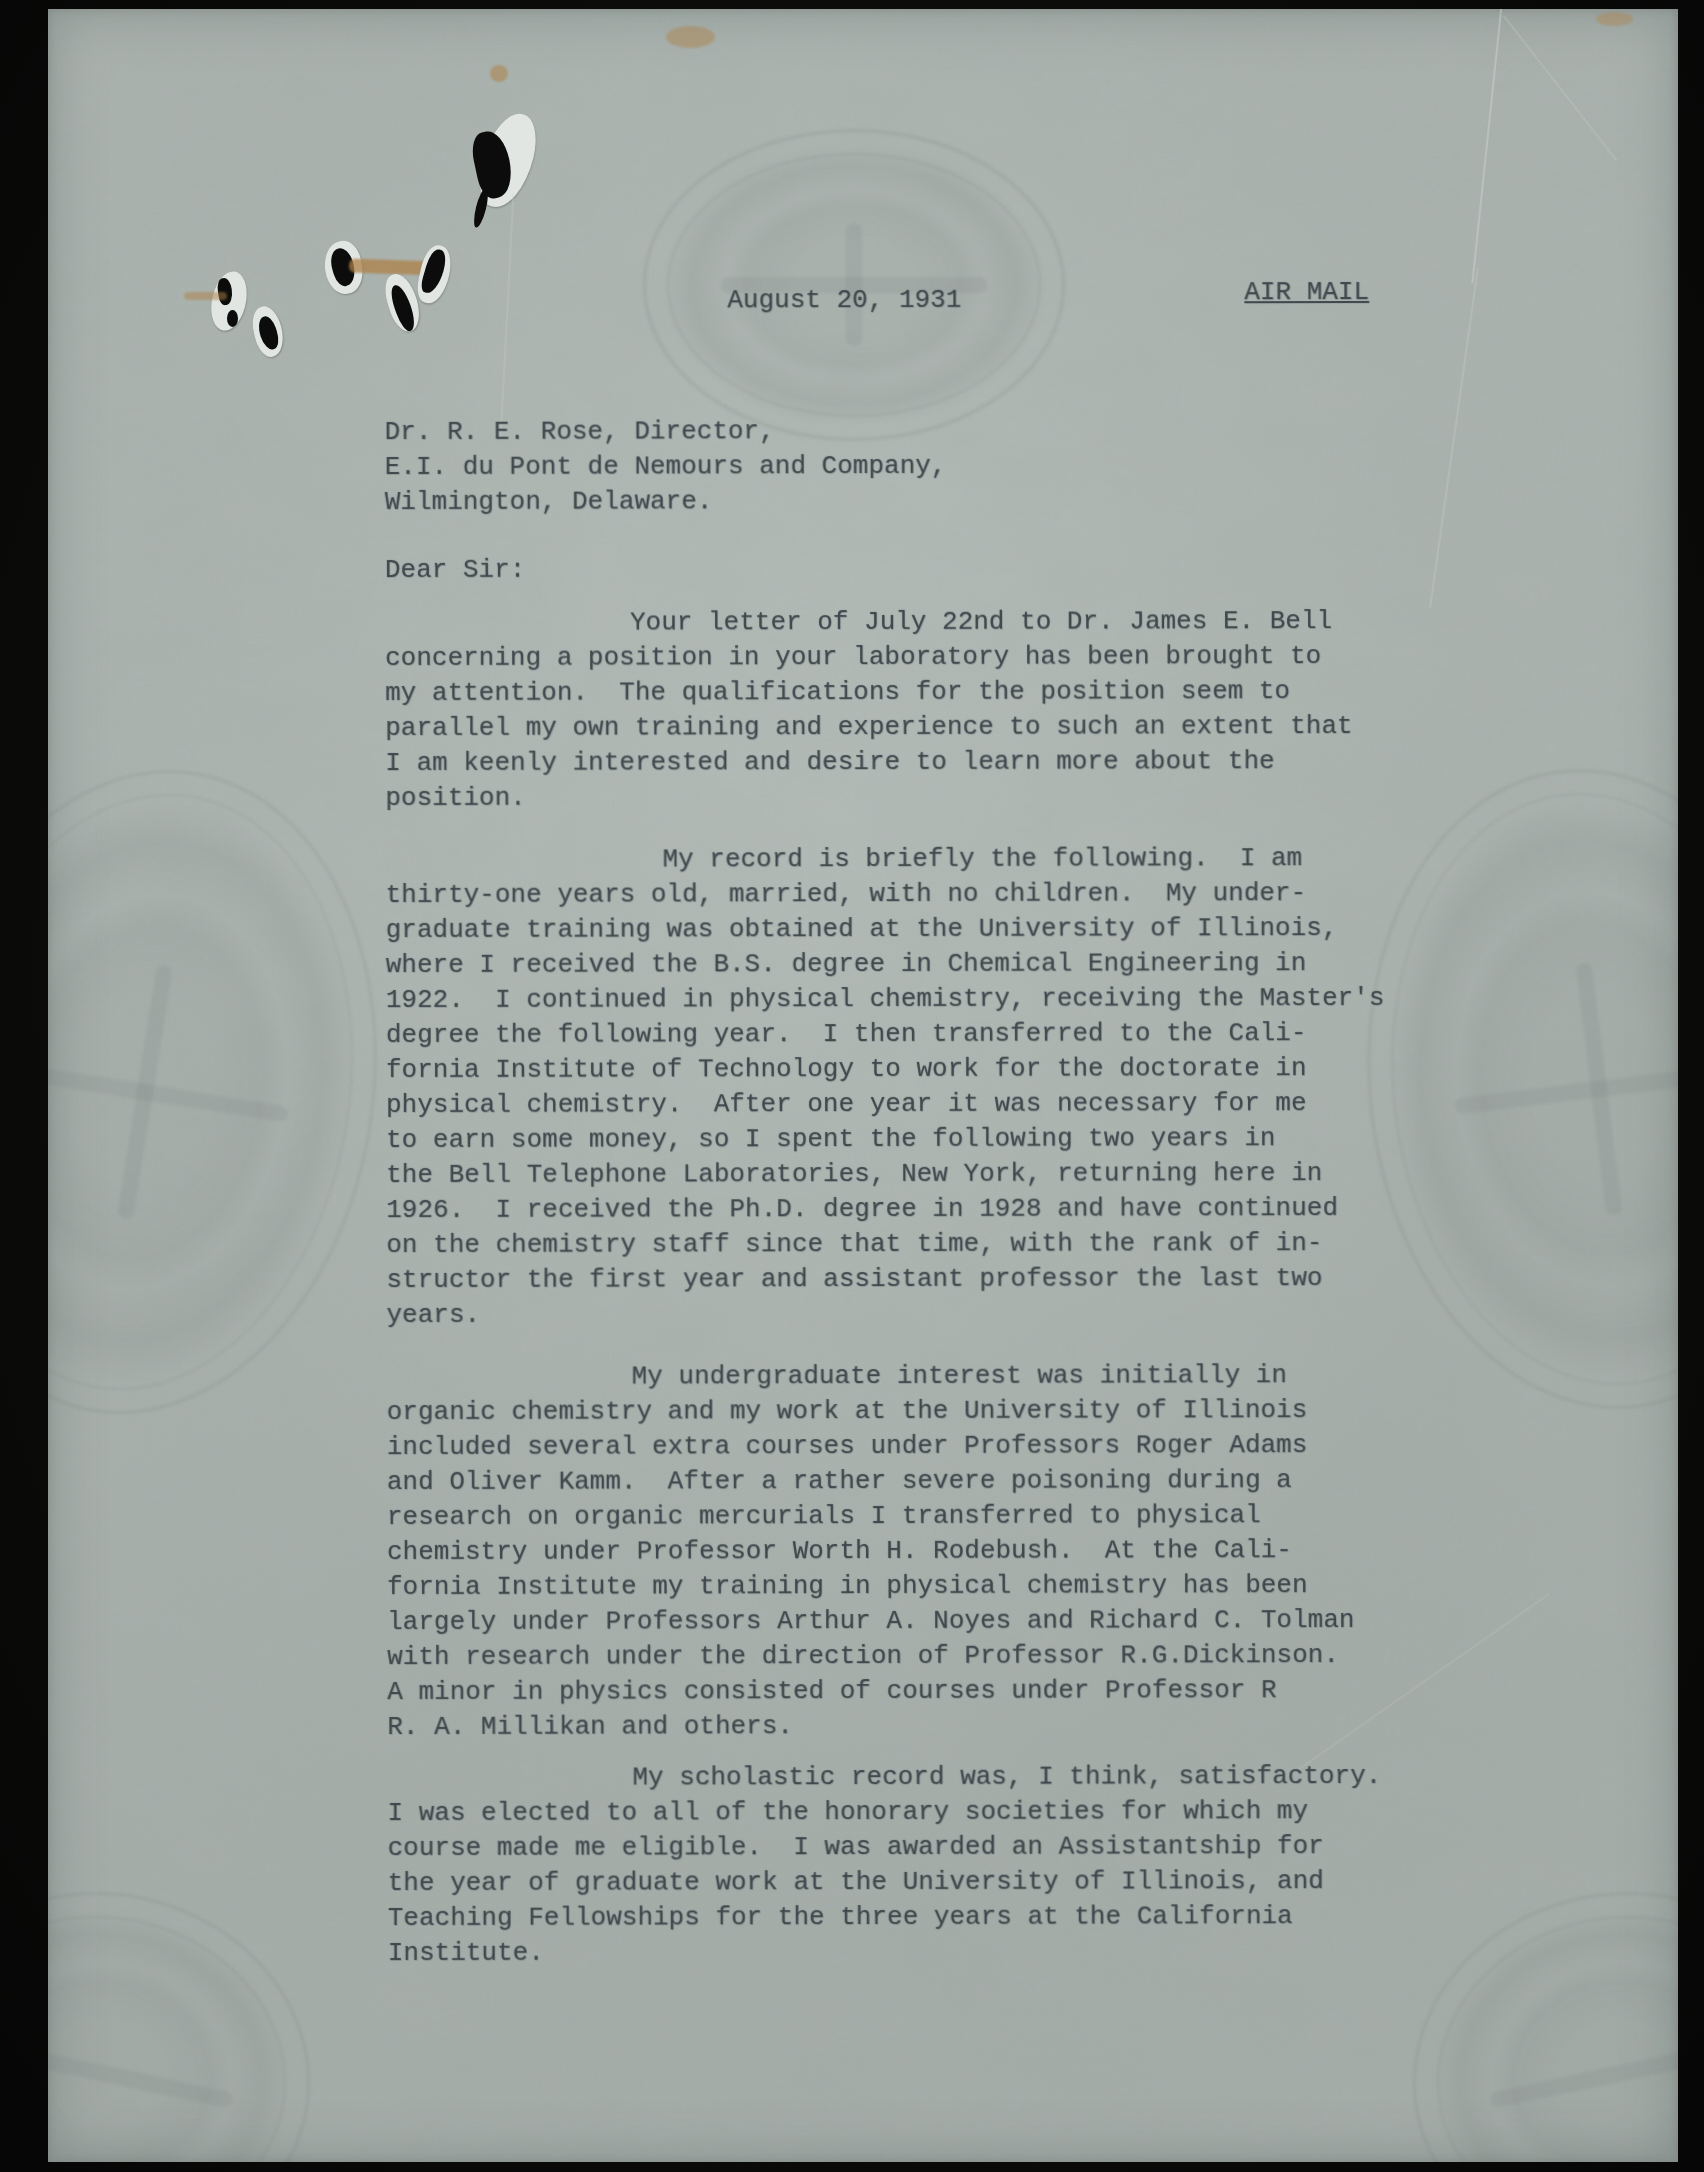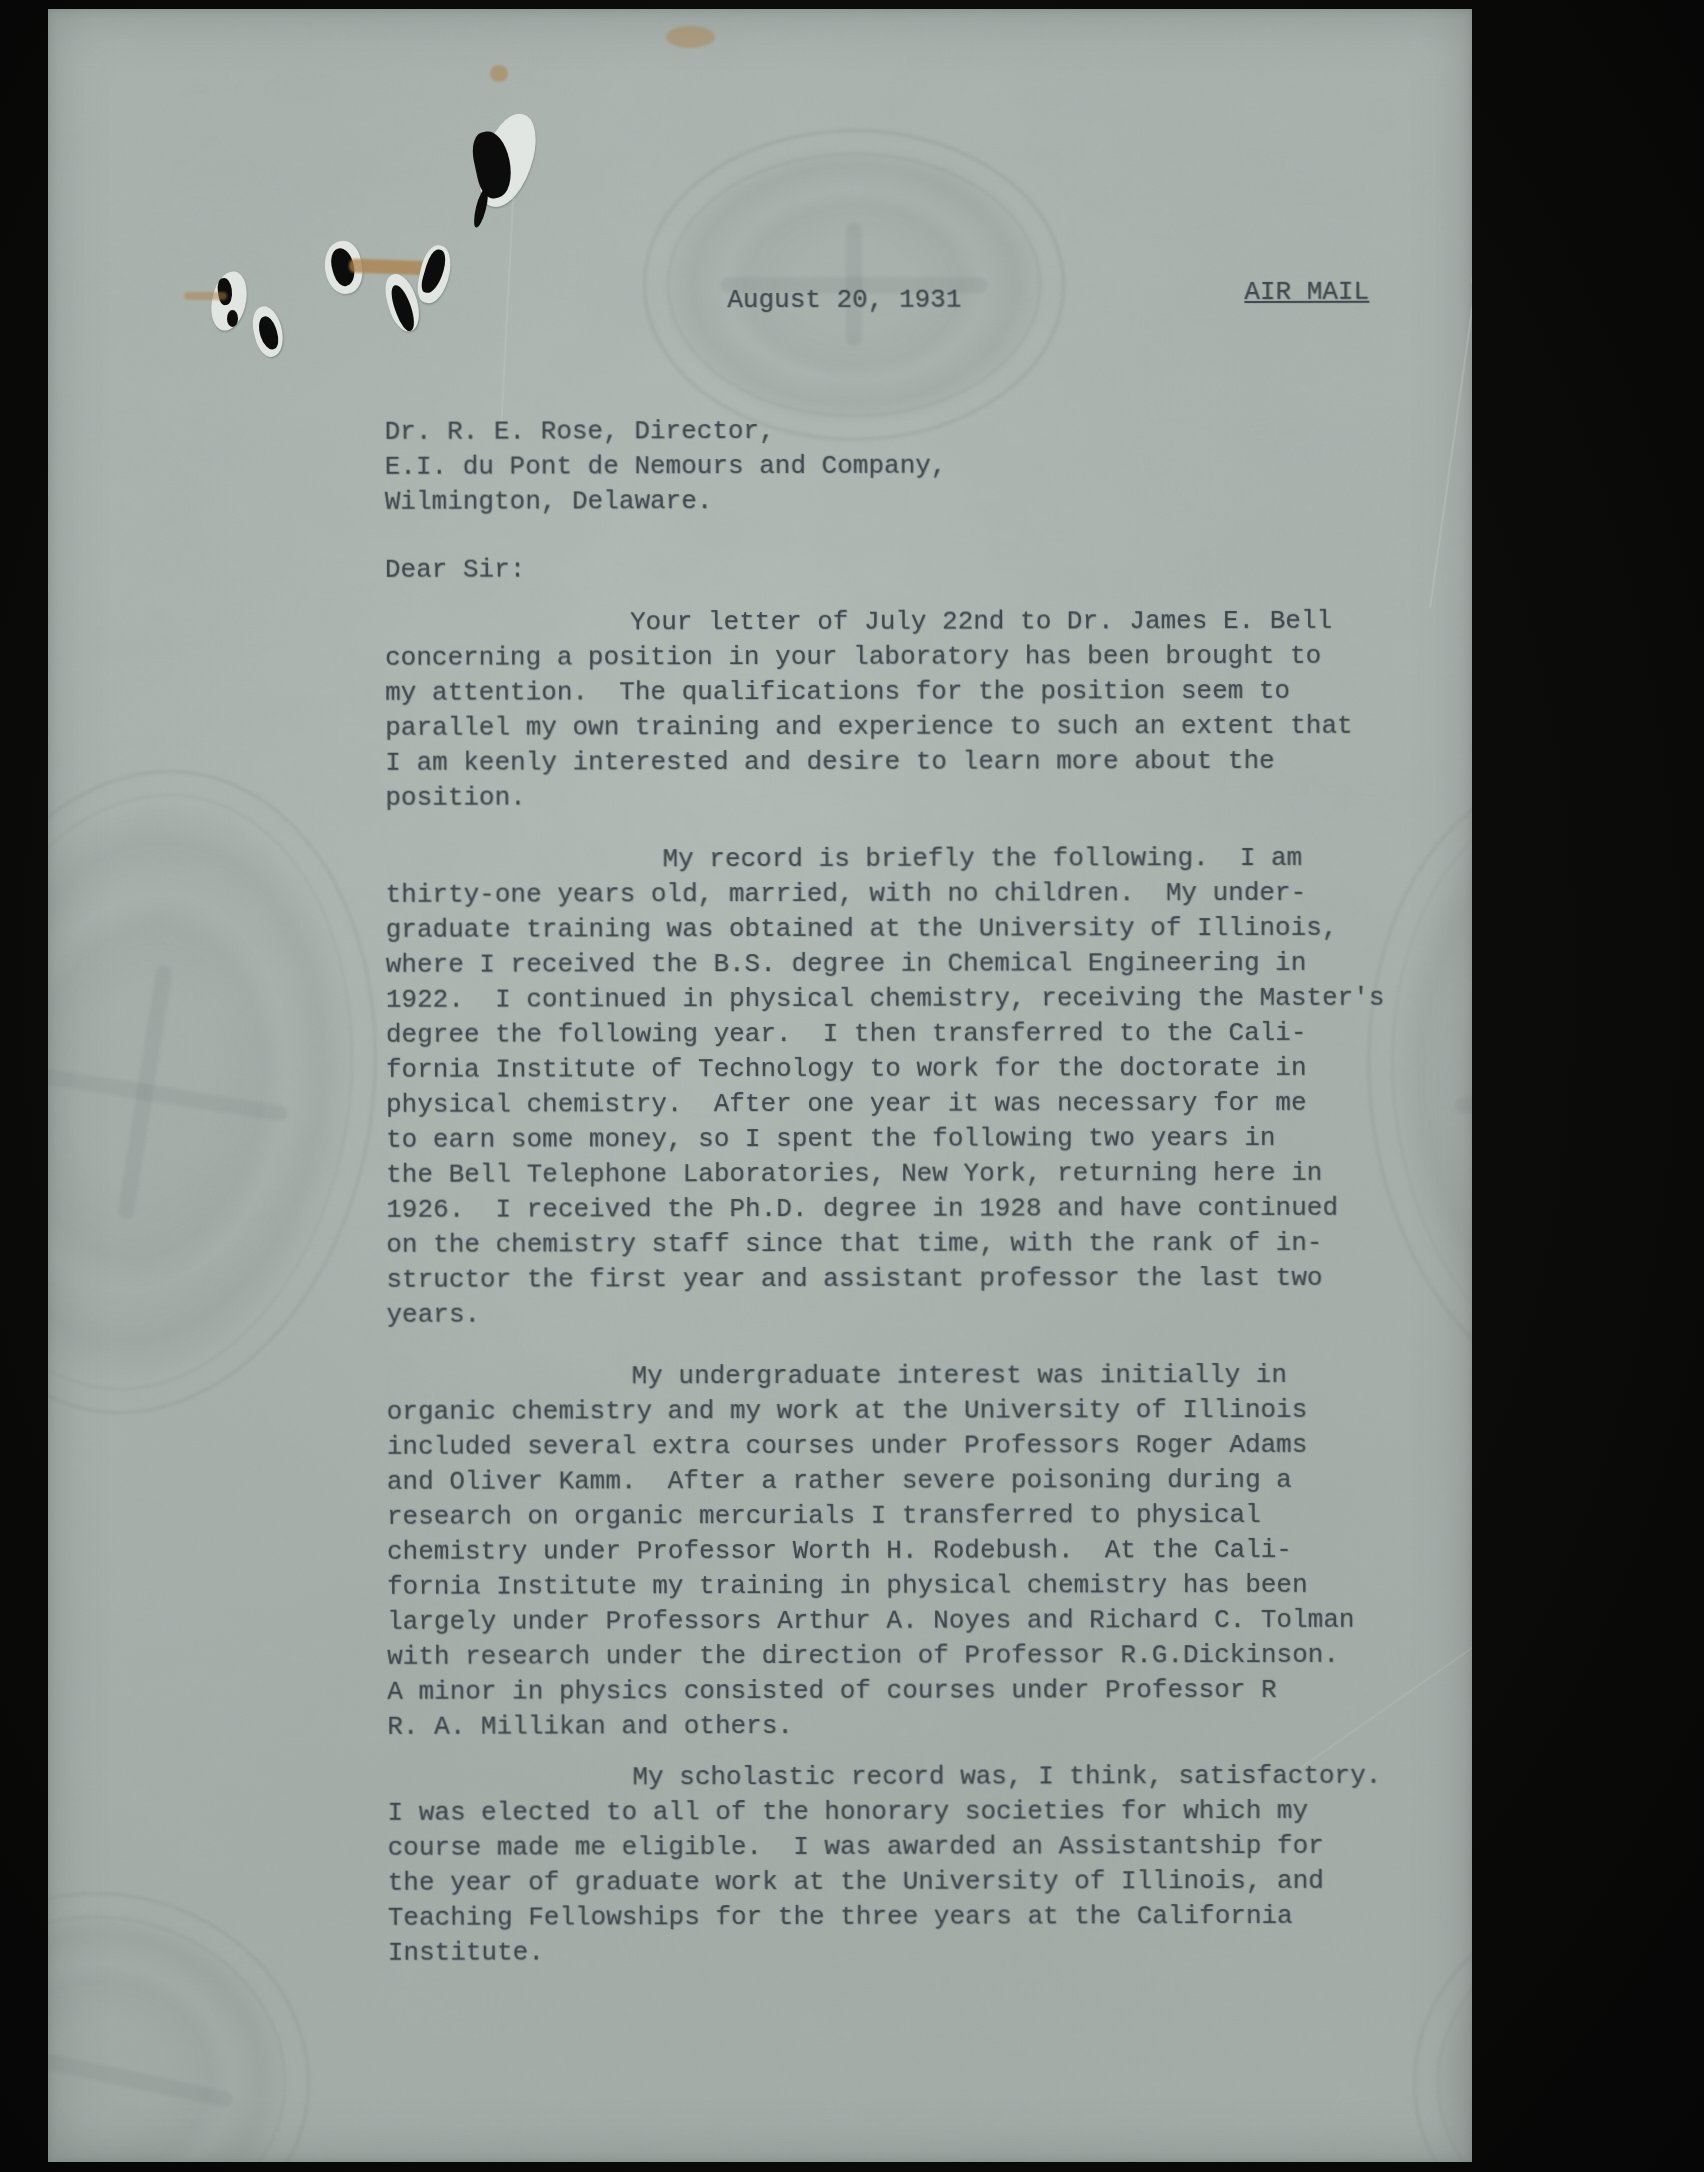--- a/index.html
+++ b/index.html
@@ -10,21 +10,21 @@
     position:relative;
     font-family:"Liberation Mono","DejaVu Sans Mono",monospace;
     overflow:hidden;
   }
   #backing{
     position:absolute;inset:0;
     background:radial-gradient(ellipse at 50% 45%, #141413 0%, #0a0a09 70%, #060606 100%);
   }
   
   #paper{
-    position:absolute;left:48px;top:8.6px;width:1424px;height:2153px;
+    position:absolute;left:48px;top:8.6px;width:1630px;height:2153px;
     background:
       radial-gradient(ellipse at 48% 38%, rgba(188,196,192,.55) 0%, rgba(188,196,192,0) 55%),
       radial-gradient(ellipse at 80% 75%, rgba(158,166,162,.5) 0%, rgba(158,166,162,0) 60%),
       radial-gradient(ellipse at 12% 85%, rgba(160,168,164,.45) 0%, rgba(160,168,164,0) 55%),
       linear-gradient(180deg,#aab2ae 0%,#aeb6b2 40%,#a8b0ac 100%);
     box-shadow: inset 0 0 55px rgba(70,80,76,.35), inset 0 0 8.6px rgba(60,70,66,.25);
     overflow:hidden;
   }
   #paper svg.grain{position:absolute;left:0;top:0;pointer-events:none;}
   

